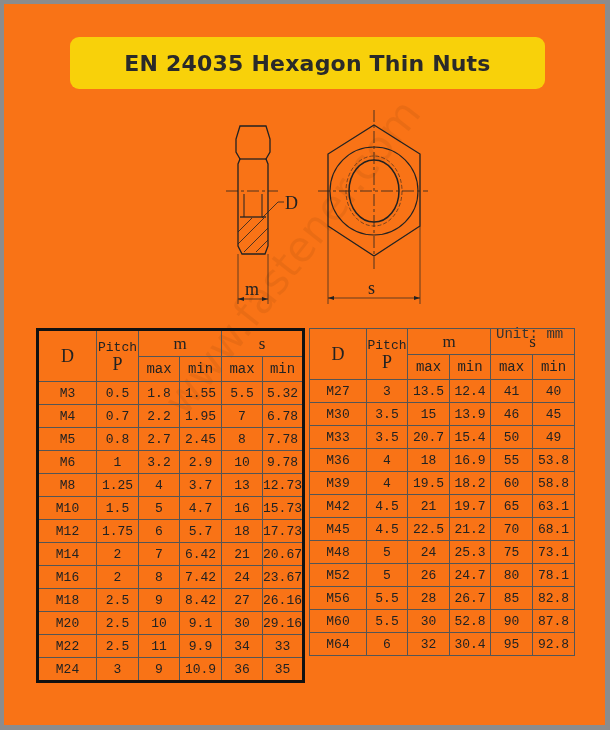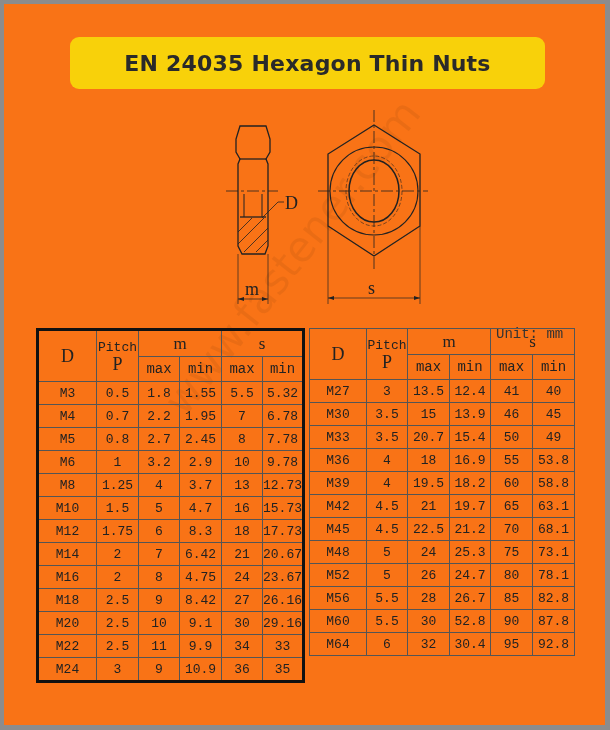--- a/index.html
+++ b/index.html
@@ -177,37 +177,37 @@
           <td>1.5</td>
           <td>5</td>
           <td>4.7</td>
           <td>16</td>
           <td>15.73</td>
         </tr>
         <tr>
           <td>M12</td>
           <td>1.75</td>
           <td>6</td>
-          <td>8.3</td>
+          <td>5.7</td>
           <td>18</td>
           <td>17.73</td>
         </tr>
         <tr>
           <td>M14</td>
           <td>2</td>
           <td>7</td>
           <td>6.42</td>
           <td>21</td>
           <td>20.67</td>
         </tr>
         <tr>
           <td>M16</td>
           <td>2</td>
           <td>8</td>
-          <td>4.75</td>
+          <td>7.42</td>
           <td>24</td>
           <td>23.67</td>
         </tr>
         <tr>
           <td>M18</td>
           <td>2.5</td>
           <td>9</td>
           <td>8.42</td>
           <td>27</td>
           <td>26.16</td>

